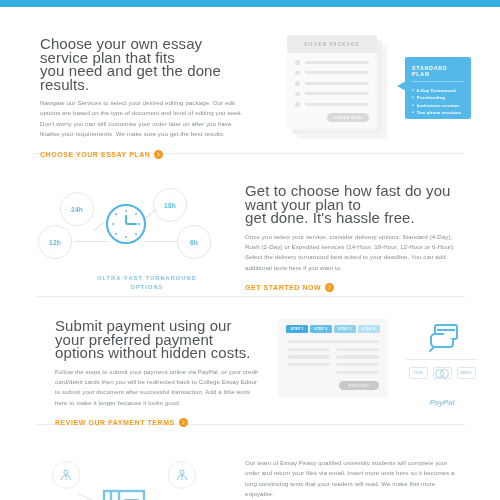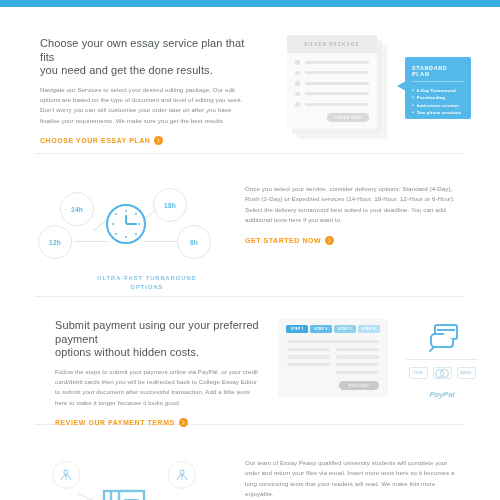--- a/index.html
+++ b/index.html
@@ -11,21 +11,21 @@
     -webkit-font-smoothing:antialiased;
   }
   .topbar { height:7px; background:#35ade0; width:100%; }
   .page { position:relative; width:500px; }
 
   .section { position:relative; display:flex; }
   .divider { height:1px; background:#ececec; margin:0 35px; }
 
   
   .h2 {
-    font-size:11px; line-height:13.5px; font-weight:700;
+    font-size:15px; line-height:13.5px; font-weight:700;
     color:#4e5559; letter-spacing:.1px; margin-bottom:7px;
   }
   .h2 span { display:block; font-weight:400; }
   .body {
     font-size:6.2px; line-height:10.4px; color:#868f95; letter-spacing:.05px;
   }
   .cta {
     margin-top:10px; display:flex; align-items:center; gap:4px;
     font-size:7px; font-weight:700; letter-spacing:.55px; color:#f59a1d;
     cursor:pointer;
@@ -119,21 +119,21 @@
   .cards-col { position:absolute; left:142px; top:4px; width:80px; }
   .cc-icon { display:flex; justify-content:center; margin-bottom:6px; }
   .cc-rule { height:1px; background:#e9e9e9; margin:0 4px 7px 4px; }
   .brands { display:flex; gap:5px; justify-content:center; align-items:center; }
   .brand { width:19px; height:12px; border:1px solid #d7e9f4; border-radius:2px;
     display:flex; align-items:center; justify-content:center; }
   .brand-label { font-size:3.6px; font-weight:700; color:#aacfe4; letter-spacing:.3px; }
   .mc { position:relative; width:15px; height:9px; }
   .mc i { position:absolute; top:0; width:9px; height:9px; border-radius:50%;
     border:1px solid #aacfe4; }
-  .paypal { text-align:center; margin-top:11px; font-size:8px; font-style:italic;
+  .paypal { text-align:center; margin-top:19px; font-size:8px; font-style:italic;
     font-weight:700; color:#9ec9e0; letter-spacing:-.2px; }
 
   
   #sec4 { padding:24px 0 0 0; height:90px; }
   #sec4 .left { position:relative; width:245px; }
   #sec4 .right { flex:1; padding-right:38px; padding-top:2px; }
 
   .team-d { position:absolute; left:40px; top:2px; width:170px; height:70px; }
   .person { position:absolute; width:28px; height:28px; border-radius:50%;
     border:1px solid #ededed; display:flex; align-items:center; justify-content:center; }
@@ -273,20 +273,24 @@
           <span class="hand-m"></span>
         </div>
 
         <div class="clock-caption">
           <div>ULTRA-FAST TURNAROUND</div>
           <div>OPTIONS</div>
         </div>
       </div>
     </div>
     <div class="right">
+      <div class="h2">
+        <span>Get to choose how fast do you want your plan to</span>
+        <span>get done. It's hassle free.</span>
+      </div>
       <div class="body">Once you select your service, consider delivery options: Standard (4-Day), Rush (2-Day) or Expedited services (14-Hour, 18-Hour, 12-Hour or 6-Hour). Select the delivery turnaround best suited to your deadline. You can add additional texts here if you want to.</div>
       <div class="cta">
         <span>GET STARTED NOW</span>
         <span class="cta-arrow">
           <svg width="5" height="5" viewBox="0 0 10 10">
               <path d="M3.4 1.6 L6.6 5 L3.4 8.4" fill="none" stroke="#fff" stroke-width="1.6" stroke-linecap="round" stroke-linejoin="round"></path>
             </svg>
         </span>
       </div>
     </div>

